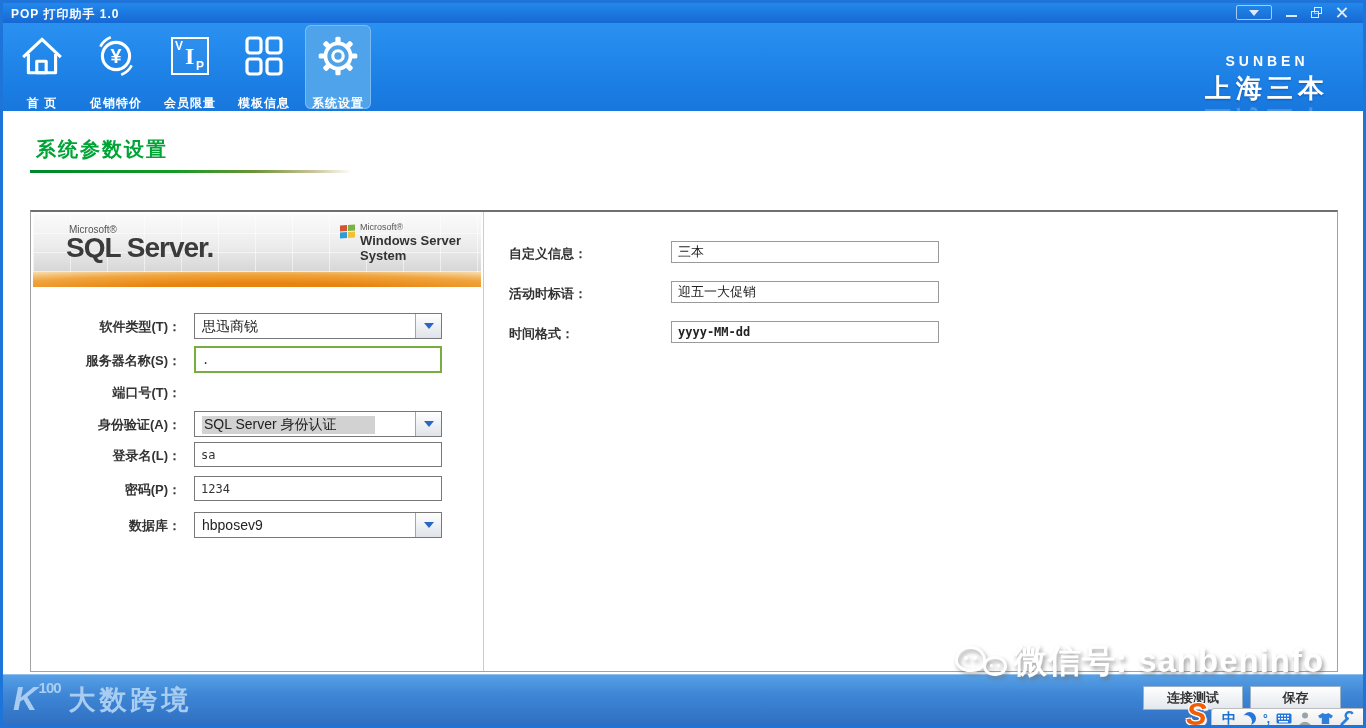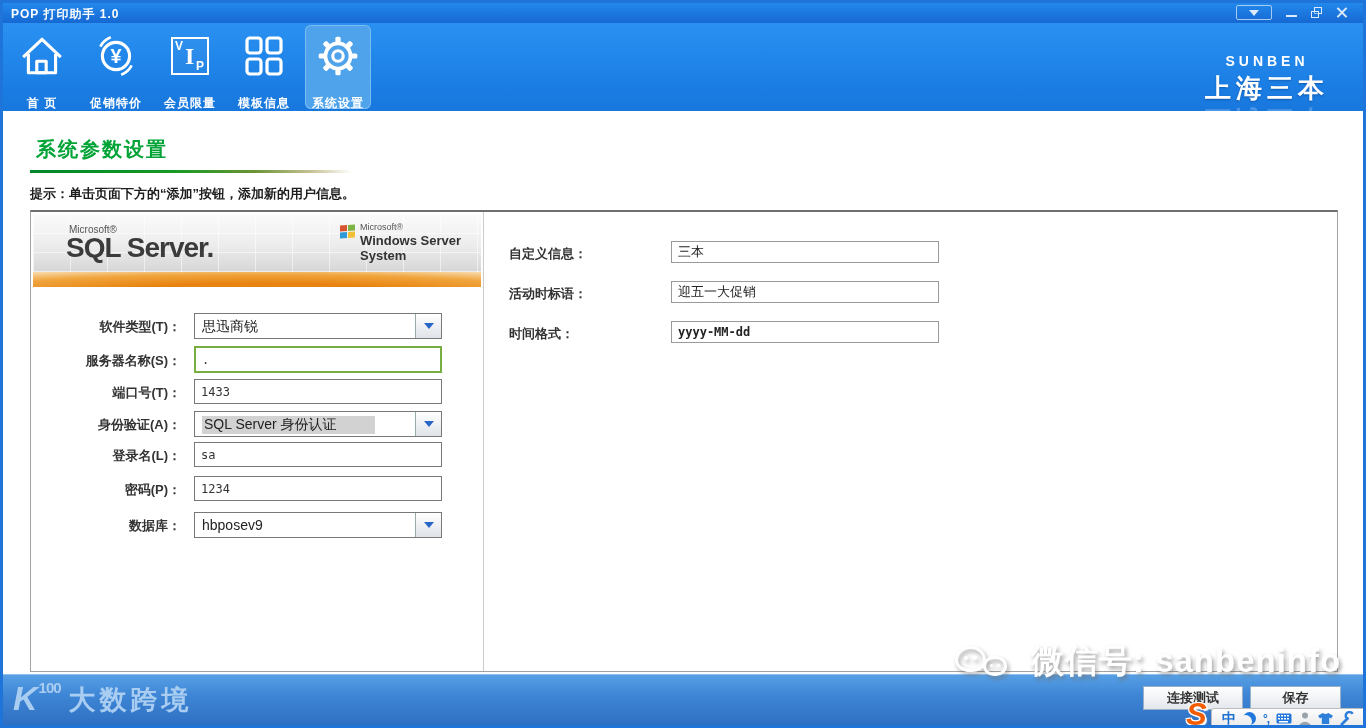--- a/index.html
+++ b/index.html
@@ -78,21 +78,21 @@
   .combo .cval.hl { background:#d2d2d2; padding:0 38px 0 2px; }
   .combo .cbtn { position:absolute; right:0; top:0; bottom:0; width:26px;
     background:linear-gradient(180deg,#ffffff,#dfe3e8); border-left:1px solid #9aa; display:flex; align-items:center; justify-content:center; }
   .combo .cbtn b { width:0; height:0; border-left:5px solid transparent; border-right:5px solid transparent; border-top:6px solid #2a66c8; }
   
   .rlabel { position:absolute; width:140px; text-align:left; font-size:13px; font-weight:bold; color:#333; left:478px; }
   .rti { position:absolute; left:640px; width:268px; height:22px; border:1px solid #9a9a9a; background:#fff;
     font-size:13px; color:#222; padding:0 6px; outline:none; font-family:"Liberation Sans",sans-serif; }
   .rti.mono { font-family:"DejaVu Sans Mono",monospace; font-size:12px; font-weight:bold; }
   
-  .watermark { position:absolute; left:952px; top:636px; display:flex; align-items:center; gap:22px; z-index:6;
+  .watermark { position:absolute; left:952px; top:636px; display:flex; align-items:center; gap:5px; z-index:6;
     filter:drop-shadow(2px 3px 2px rgba(110,110,110,.65)); pointer-events:none; }
   .wc-icon { position:relative; width:54px; height:44px; }
   .wc-icon .b1 { position:absolute; left:0; top:6px; width:31px; height:26px; border:3px solid #fff; border-radius:50% 50% 48% 52%/58% 58% 44% 46%; }
   .wc-icon .b1::before,.wc-icon .b1::after { content:""; position:absolute; top:7px; width:4px; height:4px; border-radius:50%; background:#fff; }
   .wc-icon .b1::before{ left:6px; } .wc-icon .b1::after{ right:6px; }
   .wc-icon .b2 { position:absolute; right:2px; top:16px; width:24px; height:20px; border:3px solid #fff; border-radius:50%/55%; }
   .wc-icon .b2::before,.wc-icon .b2::after { content:""; position:absolute; top:5px; width:3px; height:3px; border-radius:50%; background:#fff; }
   .wc-icon .b2::before{ left:4px; } .wc-icon .b2::after{ right:4px; }
   .wm-text { font-size:33px; font-weight:bold; color:#fff; letter-spacing:1px; }
   
@@ -218,21 +218,20 @@
     <div class="brand">
       <div class="en">SUNBEN</div>
       <div class="cn">上海三本</div>
       <div class="refl">上海三本</div>
     </div>
   </div>
 
   <div class="content">
     <div class="page-heading">系统参数设置</div>
     <div class="heading-rule"></div>
-    <div class="tip">提示：单击页面下方的“添加”按钮，添加新的用户信息。</div>
 
     <div class="panel">
       <div class="v-divider"></div>
 
       <div class="sql-banner">
         <span class="ms1">Microsoft®</span>
         <span class="sqltxt">SQL Server.</span>
         <span class="winflag">
             <i class="f1"></i>
             <i class="f2"></i>
@@ -249,21 +248,20 @@
         <span class="cval">思迅商锐</span>
         <span class="cbtn">
             <b></b>
           </span>
       </div>
 
       <span class="flabel" style="top:140px;text-align:right;">服务器名称(S)：</span>
       <input class="ti green" style="top: 134px;" readonly="" value=".">
 
       <span class="flabel" style="top:172px;">端口号(T)：</span>
-      <input class="ti" style="top: 167px;" readonly="" value="1433">
 
       <span class="flabel" style="top:204px;">身份验证(A)：</span>
       <div class="combo" style="top:199px;">
         <span class="cval hl">SQL Server 身份认证</span>
         <span class="cbtn">
             <b></b>
           </span>
       </div>
 
       <span class="flabel" style="top:235px;">登录名(L)：</span>

